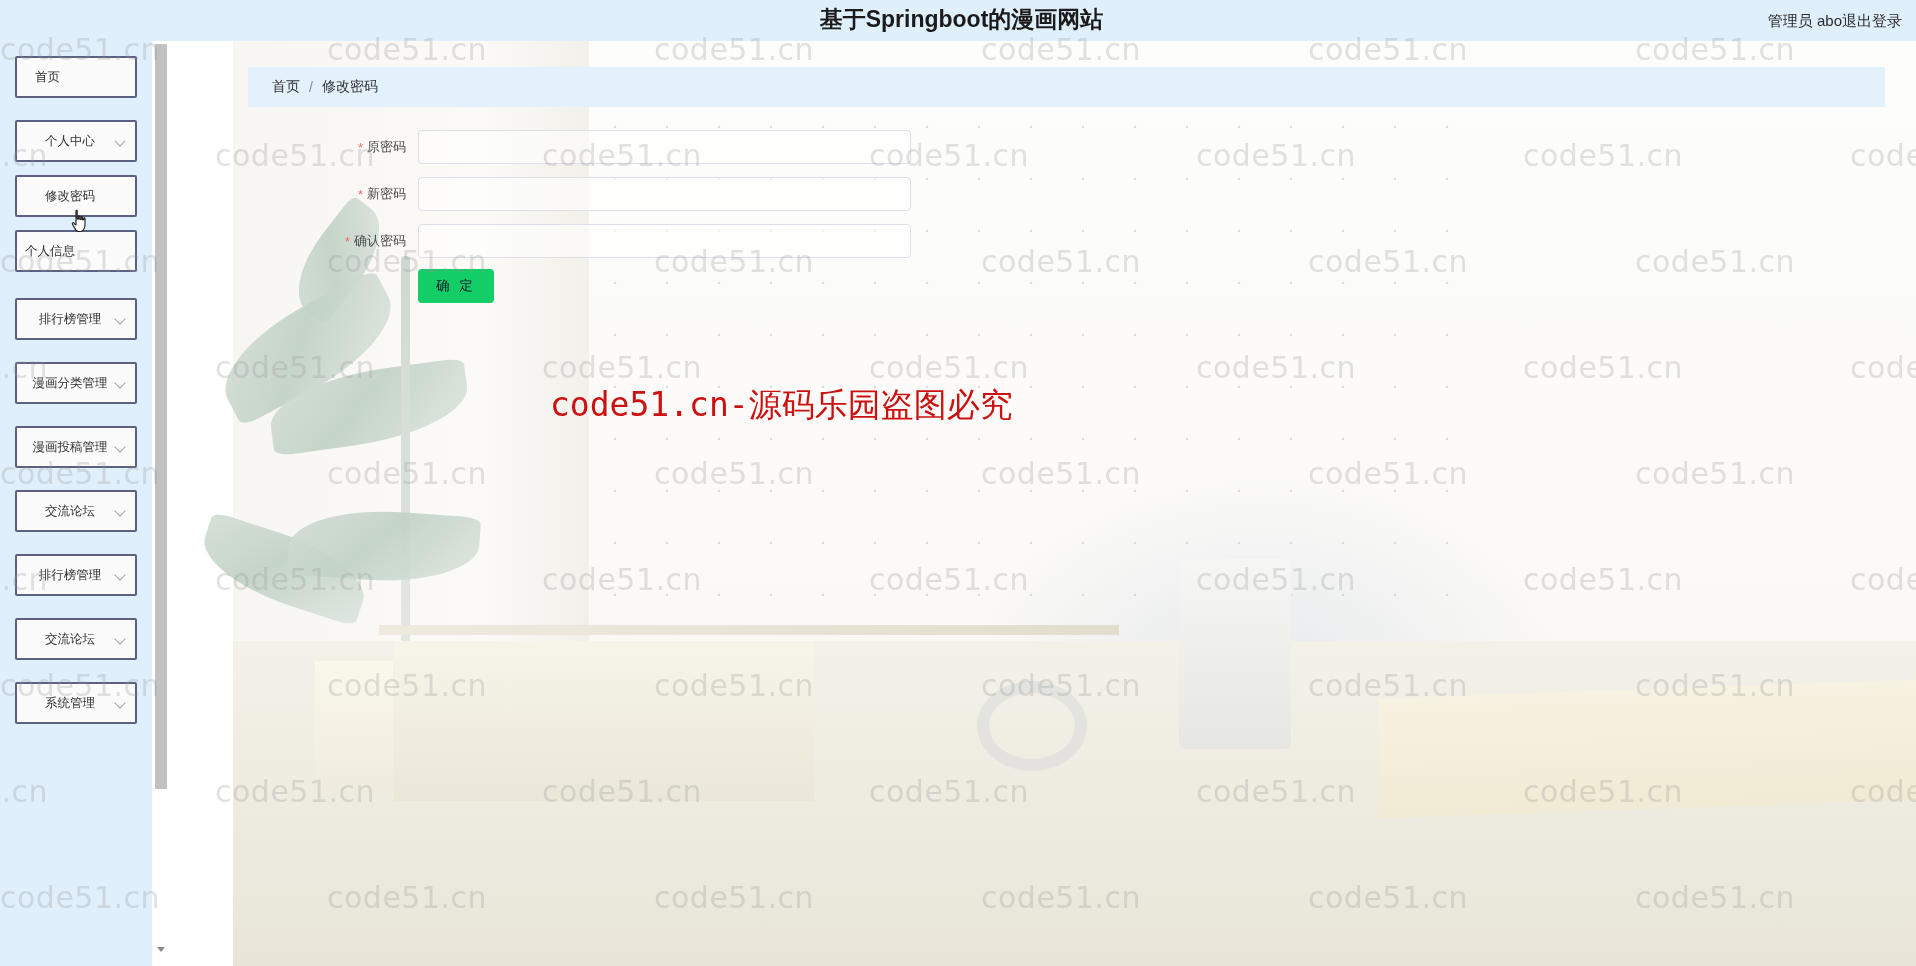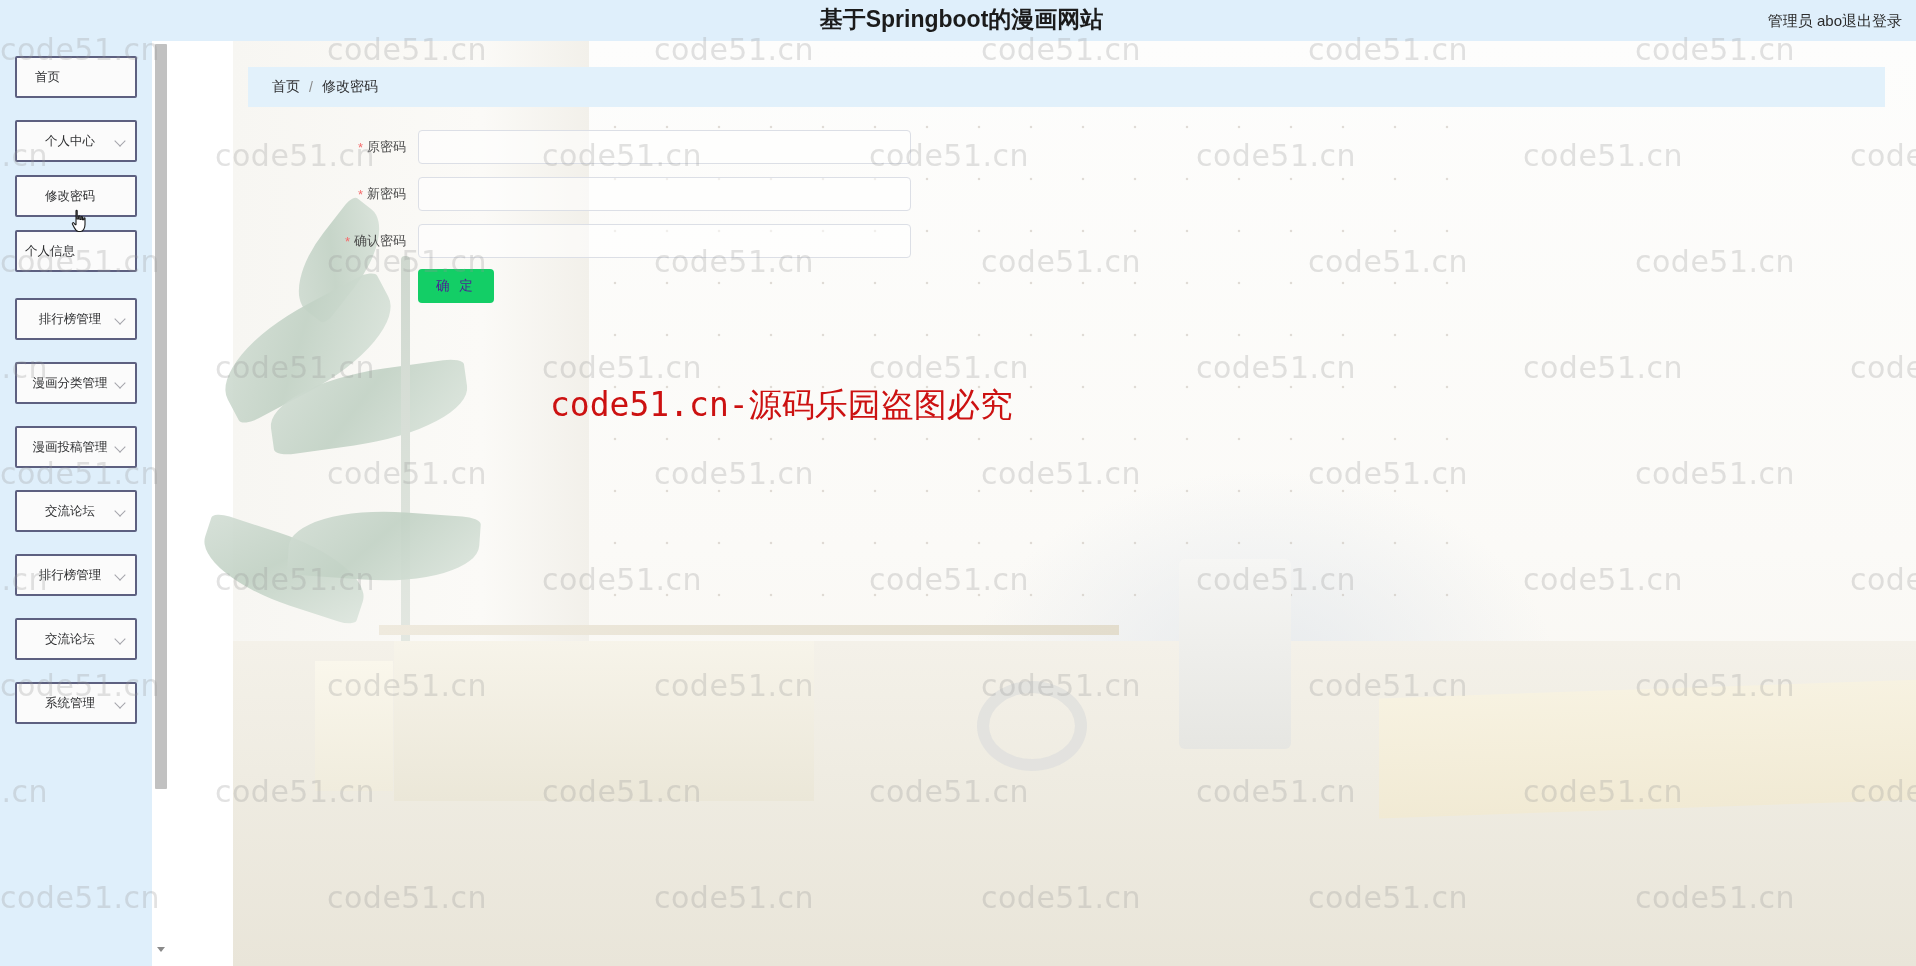--- a/index.html
+++ b/index.html
@@ -339,21 +339,21 @@
     font-family: "Liberation Sans", sans-serif;
   }
   .form-input::placeholder { color: #c0c4cc; }
   .form-actions {
     display: flex;
     padding-left: 170px;
     margin-top: 8px;
   }
   .btn-primary {
     background: #13ce66;
-    color: #4c1d95;
+    color: #0f172a;
     border: none;
     border-radius: 4px;
     height: 34px;
     min-width: 60px;
     padding: 0 18px;
     font-size: 13.5px;
     letter-spacing: 3px;
     cursor: pointer;
     font-family: "Liberation Sans", sans-serif;
   }

